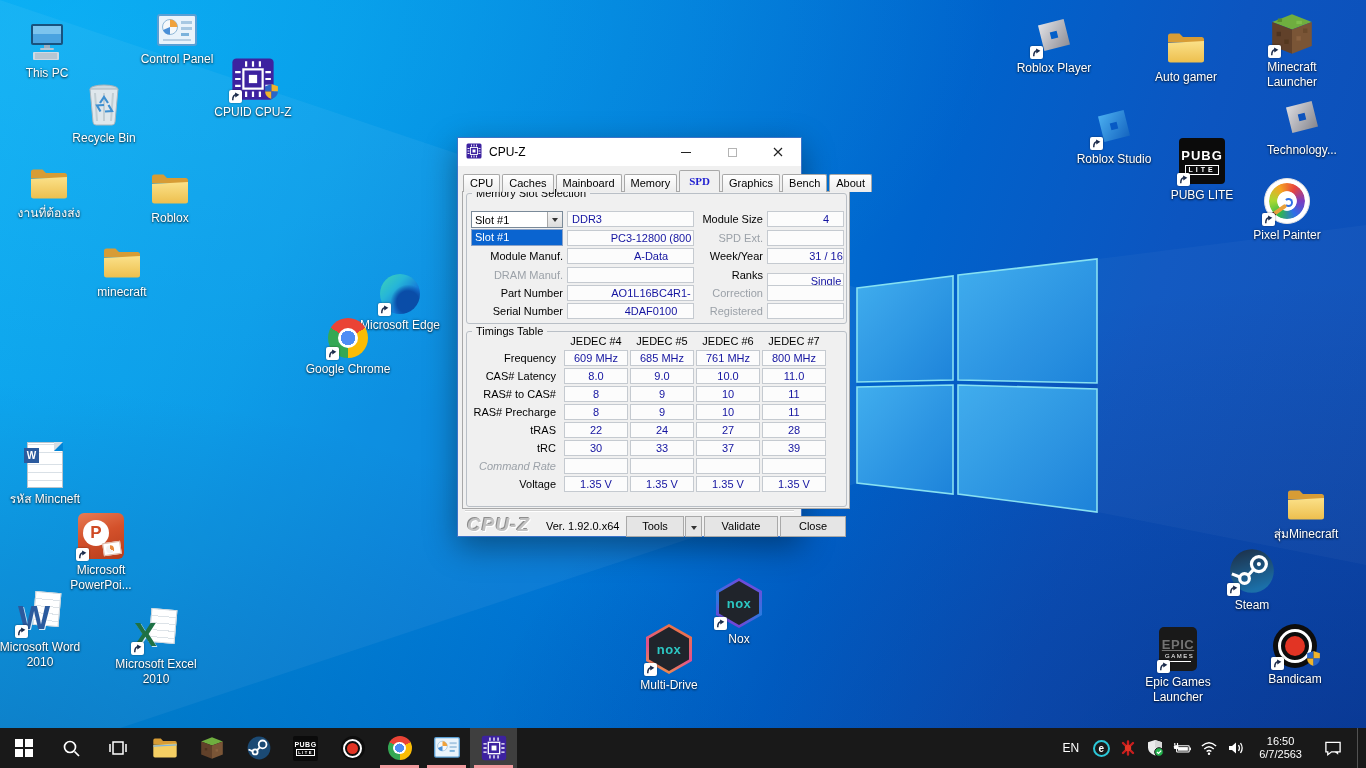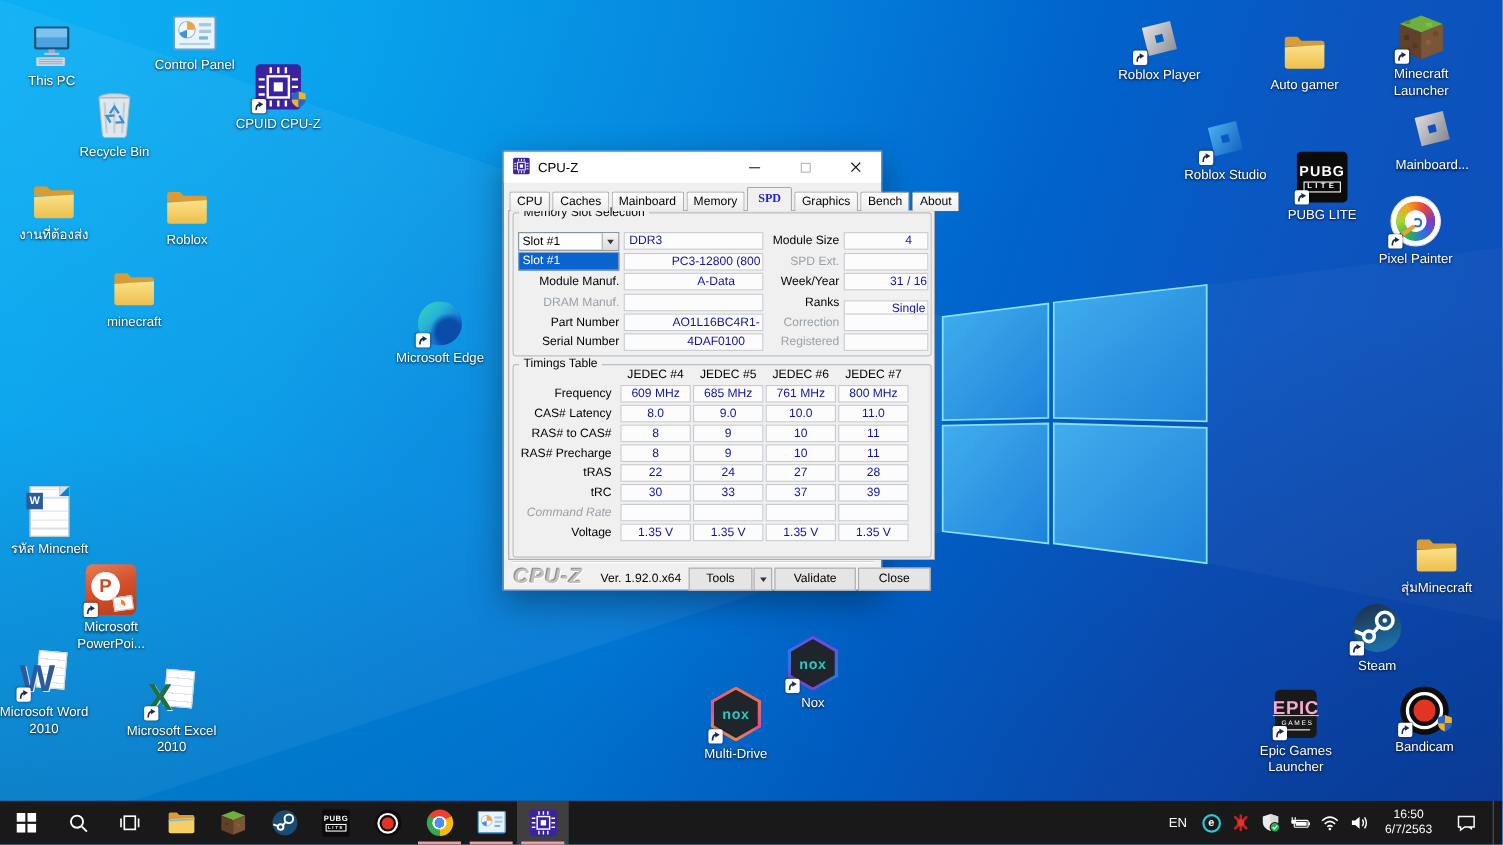--- a/index.html
+++ b/index.html
@@ -42,21 +42,21 @@
   .hex-md  { background:linear-gradient(200deg,#f08030 0%,#e05090 55%,#f0a030 100%); }
   .noxtxt { color:#2cc8c4; font-size:13px; font-weight:bold; letter-spacing:.5px; }
 
   .pubg-ic { width:46px; height:46px; background:#0b0b0b; border-radius:4px; display:flex; flex-direction:column;
              align-items:center; justify-content:center; gap:2px; }
   .pubg-t { color:#fff; font-weight:bold; font-size:13px; letter-spacing:1px; font-family:"Liberation Sans",sans-serif; }
   .pubg-b { color:#fff; font-size:7px; font-weight:bold; letter-spacing:3px; border:1px solid #fff; padding:0 2px; line-height:8px; }
 
   .epic-ic { width:38px; height:44px; background:#191919; border-radius:5px; display:flex; flex-direction:column;
              align-items:center; justify-content:center; }
-  .epic-t { color:#f9a8d4; font-weight:bold; font-size:17px; letter-spacing:.5px;text-decoration:underline; }
+  .epic-t { color:#737373; font-weight:bold; font-size:13px; letter-spacing:.5px;text-decoration:underline; }
   .epic-g { color:#fff; font-size:6px; letter-spacing:1.5px; margin-top:1px; border-bottom:1px solid #fff; padding-bottom:2px; width:26px; text-align:center; }
 
   .bandi-ic { width:44px; height:44px; border-radius:50%; background:#0d0d0d; position:relative; }
   .bandi-ic::before { content:""; position:absolute; inset:5px; border-radius:50%; border:3px solid #fff; }
   .bandi-ic::after { content:""; position:absolute; inset:12px; border-radius:50%; background:#e23424; }
 
   .pp-ic { width:46px; height:46px; border-radius:50%; background:#fff; border:1px solid #e3e3e3; position:relative; }
   .pp-ic .ring { position:absolute; inset:4px; border-radius:50%;
       background:conic-gradient(from 210deg,#2fb84a,#a8d832 60deg,#f5a623 120deg,#e8453c 180deg,#7a3cc0 240deg,#2e6fe8 300deg,#2fb84a);
       -webkit-mask:radial-gradient(circle,transparent 0 37%,#000 40%); mask:radial-gradient(circle,transparent 0 37%,#000 40%); }
@@ -293,20 +293,32 @@
         <span class="sc">
           <svg width="11" height="11" viewBox="0 0 12 12">
               <path d="M3 10 Q3 4.5 6.5 4.2" fill="none" stroke="#1a2a4a" stroke-width="1.6"></path>
               <path d="M5.5 1.5 L10.2 4.2 L5.8 7 Z" fill="#1a2a4a"></path>
             </svg>
         </span>
       </div>
       <div class="dl">Microsoft Edge</div>
     </div>
 
+    <div class="di" style="left:303px;top:318px">
+      <div class="ig">
+        <div class="circle40 chrome-ic"></div>
+        <span class="sc">
+          <svg width="11" height="11" viewBox="0 0 12 12">
+              <path d="M3 10 Q3 4.5 6.5 4.2" fill="none" stroke="#1a2a4a" stroke-width="1.6"></path>
+              <path d="M5.5 1.5 L10.2 4.2 L5.8 7 Z" fill="#1a2a4a"></path>
+            </svg>
+        </span>
+      </div>
+      <div class="dl">Google Chrome</div>
+    </div>
 
     <div class="di" style="left:0px;top:442px">
       <div class="ig">
         <div class="docfile">
           <span class="fold"></span>
           <span class="wbadge">W</span>
         </div>
       </div>
       <div class="dl">รหัส Mincneft</div>
     </div>
@@ -495,21 +507,21 @@
               <linearGradient id="rbxg3" x1="0" y1="0" x2="1" y2="1">
             <stop offset="0" stop-color="#dcdce0"></stop>
                 <stop offset="1" stop-color="#86868e"></stop>
               </linearGradient>
             </defs>
           <g transform="rotate(-14 20 20)">
             <path fill-rule="evenodd" fill="url(#rbxg3)" d="M8 8 h24 v24 H8 Z M16.8 16.8 h6.4 v6.4 h-6.4 Z"></path>
           </g>
         </svg>
       </div>
-      <div class="dl">Mainboard...</div>
+      <div class="dl">Technology...</div>
     </div>
 
     <div class="di" style="left:1242px;top:178px">
       <div class="ig">
         <div class="pp-ic">
           <div class="ring"></div>
             <div class="swirl"></div>
             <div class="brush"></div>
         </div>
         <span class="sc">

